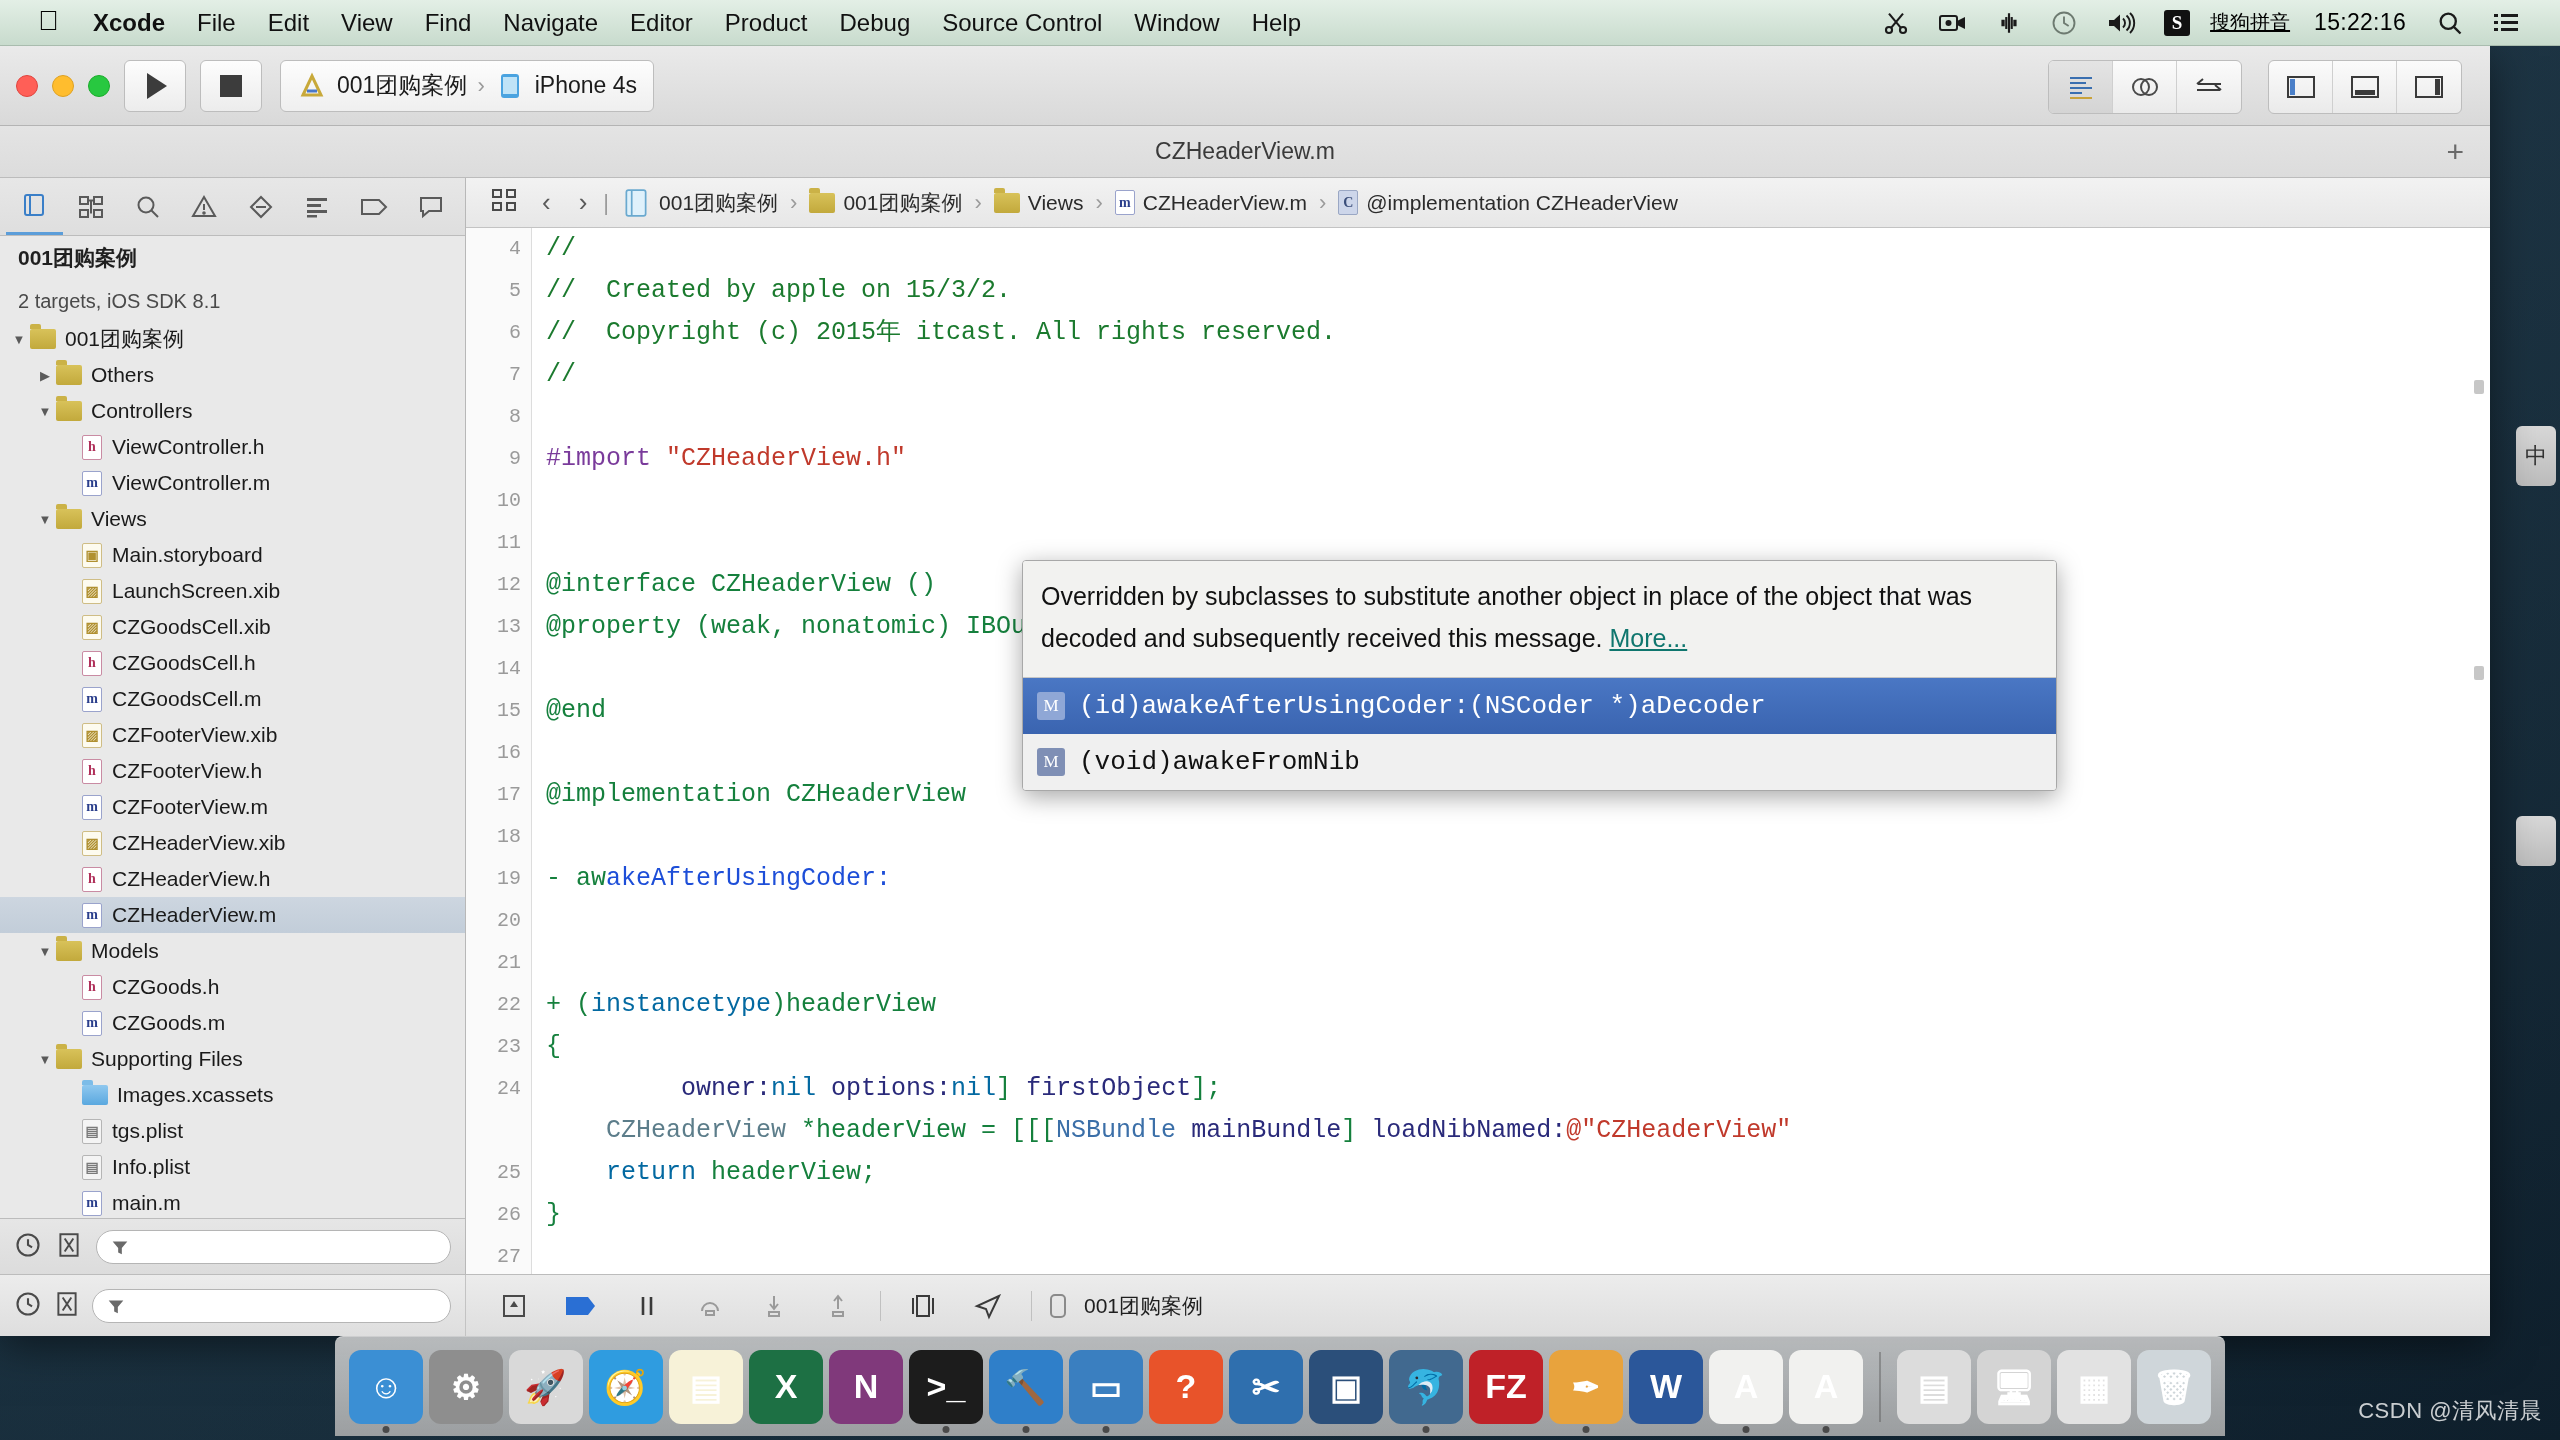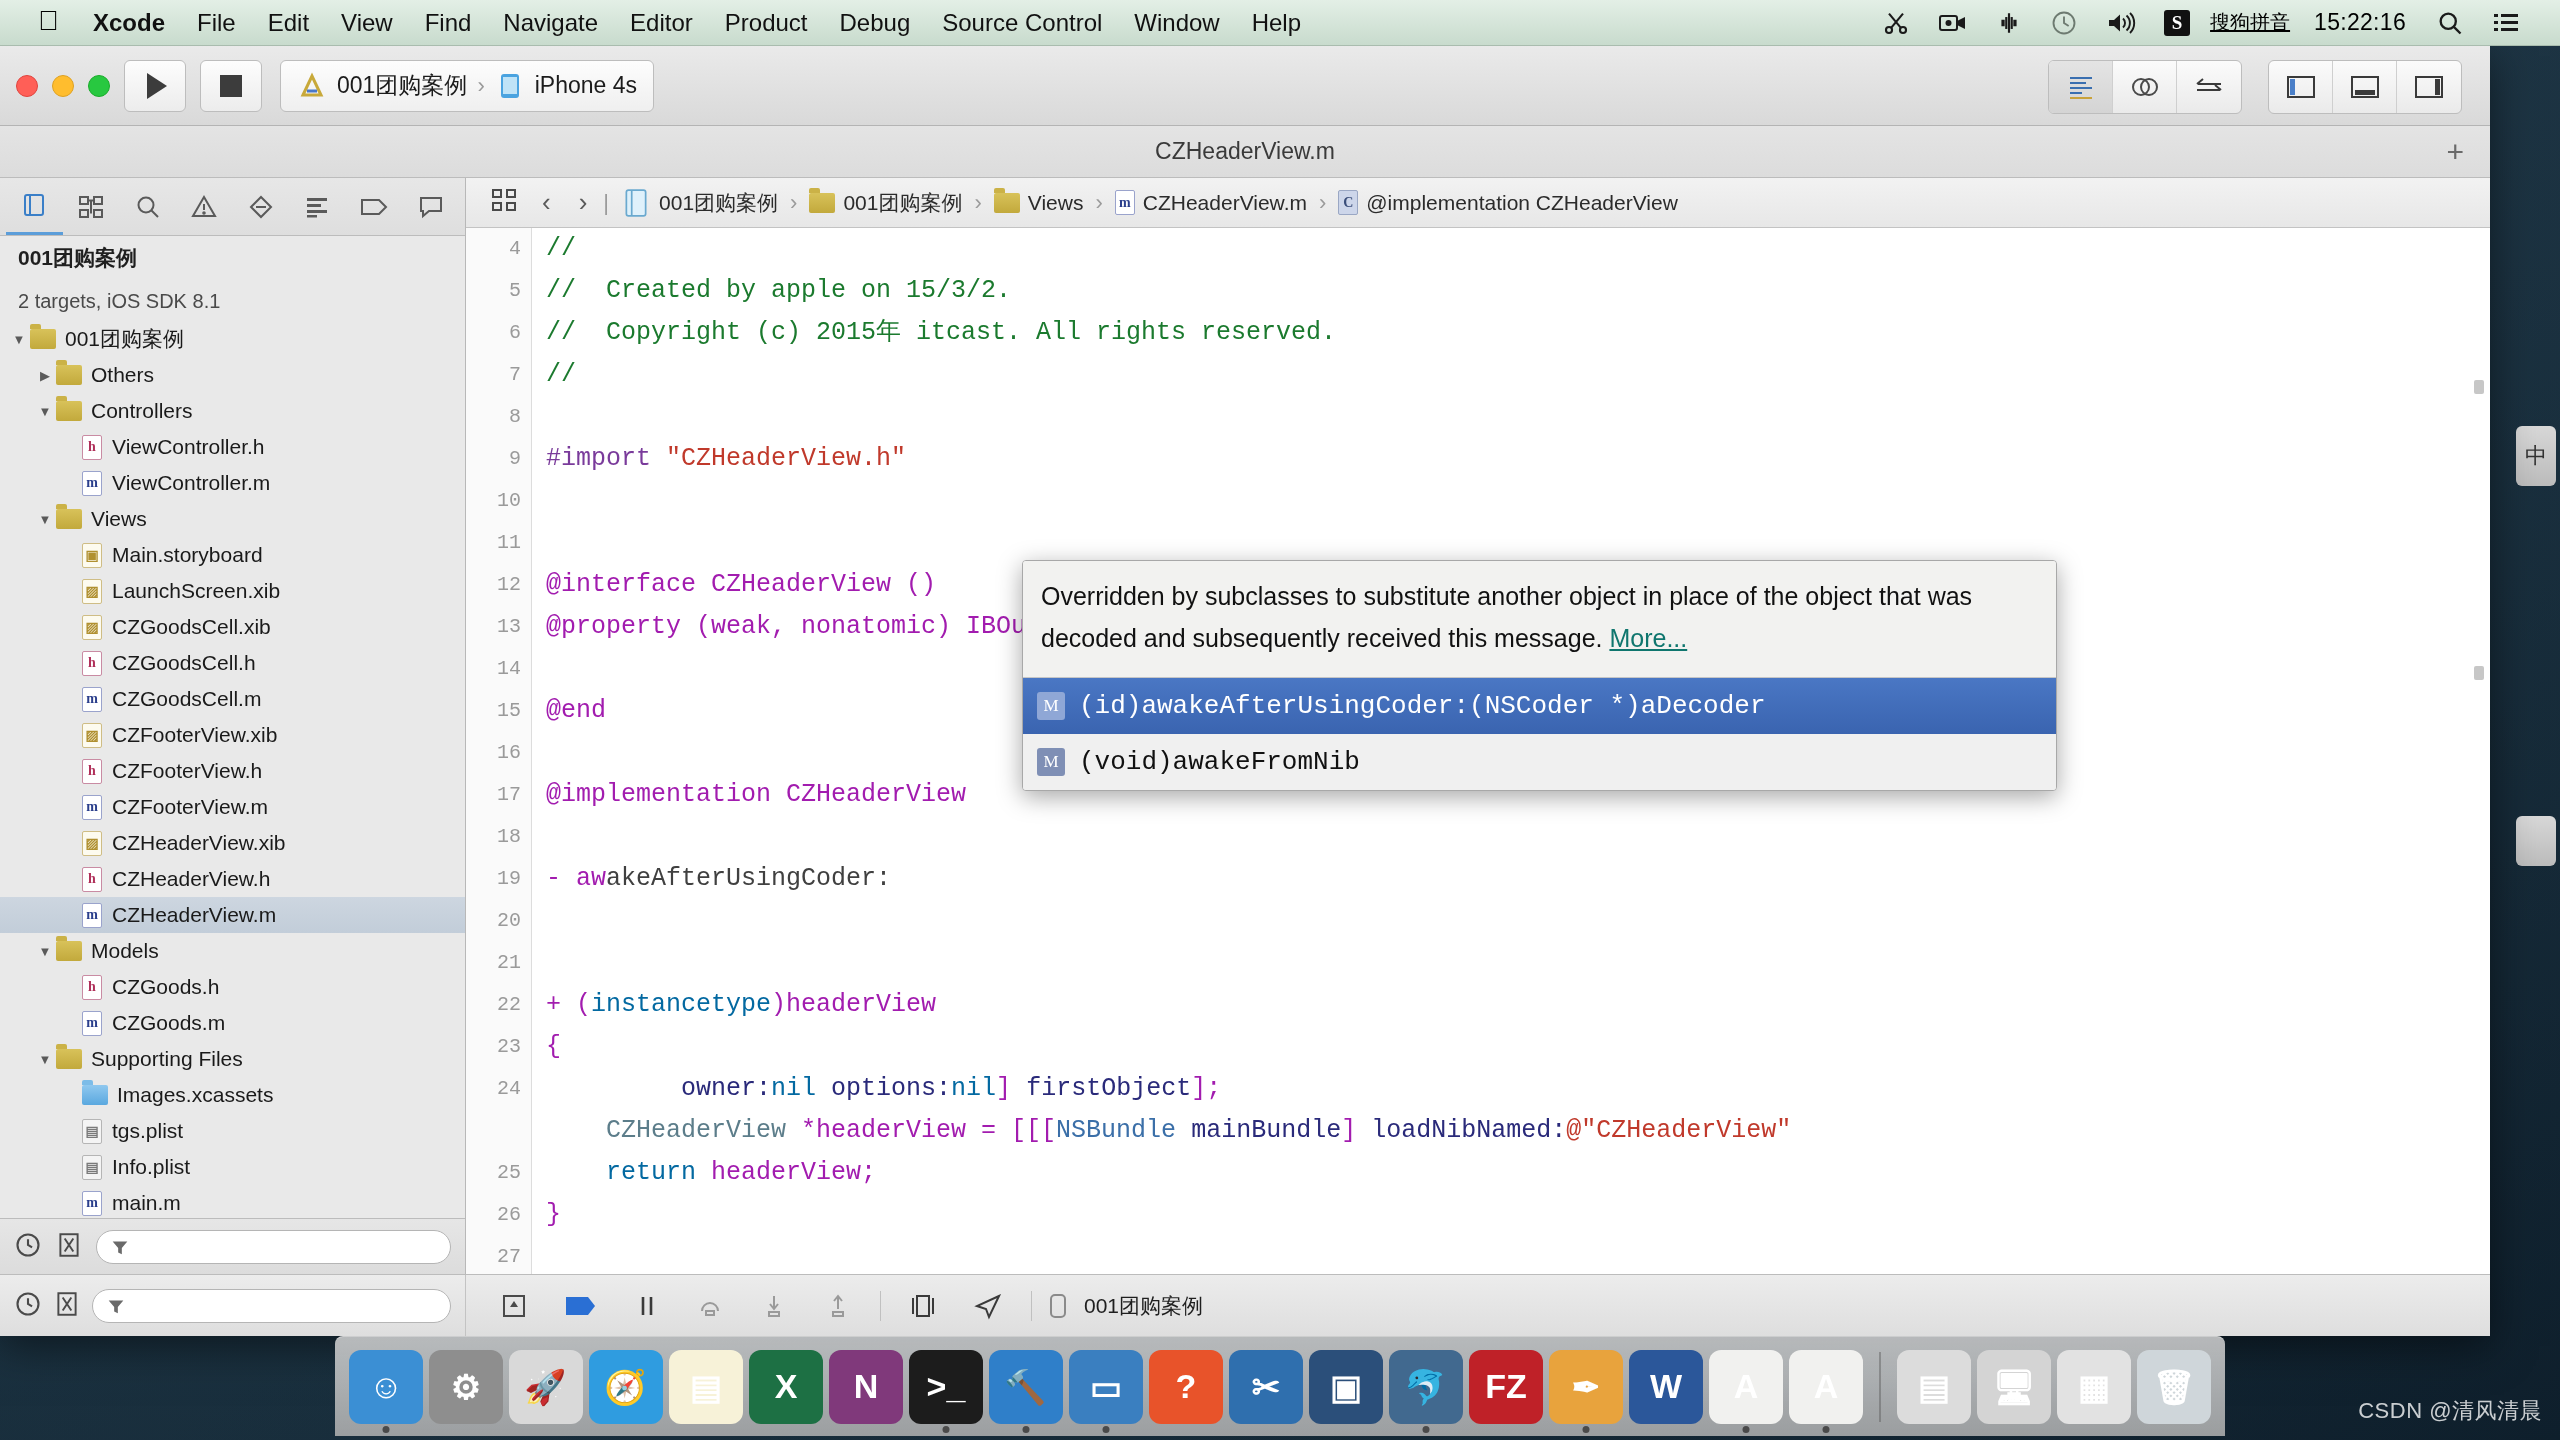--- a/index.html
+++ b/index.html
@@ -178,21 +178,21 @@
   }
   .gutter div{height:42px;padding-right:10px;line-height:42px;}
   .codelines{ position:absolute;left:80px;top:0;right:0;height:100%; }
   .cl{height:42px;white-space:pre;}
   .cmt{color:#1b7a2e;}
   .pre{color:#7a3b9b;}
   .str{color:#c0392b;}
   .kw{color:#0369a1;}
   .typ{color:#3b6fa8;}
   .cls{color:#5c7d8a;}
-  .plain{color:#a21caf;}
+  .plain{color:#15803d;}
   .msg{color:#2a2a7a;}
 
   
   .acpop{
     position:absolute; left:556px; top:332px; width:1035px;
     box-shadow:0 6px 24px rgba(0,0,0,.35);
     border:1px solid #a8a8a8; border-radius:4px; overflow:hidden; z-index:20;
     background:#f4f4f4;
   }
   .acdoc{
@@ -738,21 +738,21 @@
               <div class="cl"><span class="pre">#import </span><span class="str">"CZHeaderView.h"</span></div>
               <div class="cl"><span class="plain"></span></div>
               <div class="cl"><span class="plain"></span></div>
               <div class="cl"><span class="plain">@interface CZHeaderView ()</span></div>
               <div class="cl"><span class="plain">@property (weak, nonatomic) IBOutlet UIScrollView *scrollView;</span></div>
               <div class="cl"><span class="plain"></span></div>
               <div class="cl"><span class="plain">@end</span></div>
               <div class="cl"><span class="plain"></span></div>
               <div class="cl"><span class="plain">@implementation CZHeaderView</span></div>
               <div class="cl"><span class="plain"></span></div>
-              <div class="cl"><span class="plain">- aw</span><span style="color: #404040;">akeAfterUsingCoder:</span></div>
+              <div class="cl"><span class="plain">- aw</span><span style="color: #1d4ed8;">akeAfterUsingCoder:</span></div>
               <div class="cl"><span class="plain"></span></div>
               <div class="cl"><span class="plain"></span></div>
               <div class="cl"><span class="plain">+ (</span><span class="kw">instancetype</span><span class="plain">)headerView</span></div>
               <div class="cl"><span class="plain">{</span></div>
               <div class="cl"><span class="msg">         owner:</span><span class="kw">nil</span><span class="msg"> options:</span><span class="kw">nil</span><span class="plain">] </span><span class="msg">firstObject</span><span class="plain">];</span></div>
               <div class="cl"><span class="plain">    </span><span class="cls">CZHeaderView</span><span class="plain"> *headerView = [[[</span><span class="typ">NSBundle</span><span class="msg"> mainBundle</span><span class="plain">] </span><span class="msg">loadNibNamed:</span><span class="str">@"CZHeaderView"</span></div>
               <div class="cl"><span class="plain">    </span><span class="kw">return</span><span class="plain"> headerView;</span></div>
               <div class="cl"><span class="plain">}</span></div>
               <div class="cl"><span class="plain"></span></div>
             </div>

